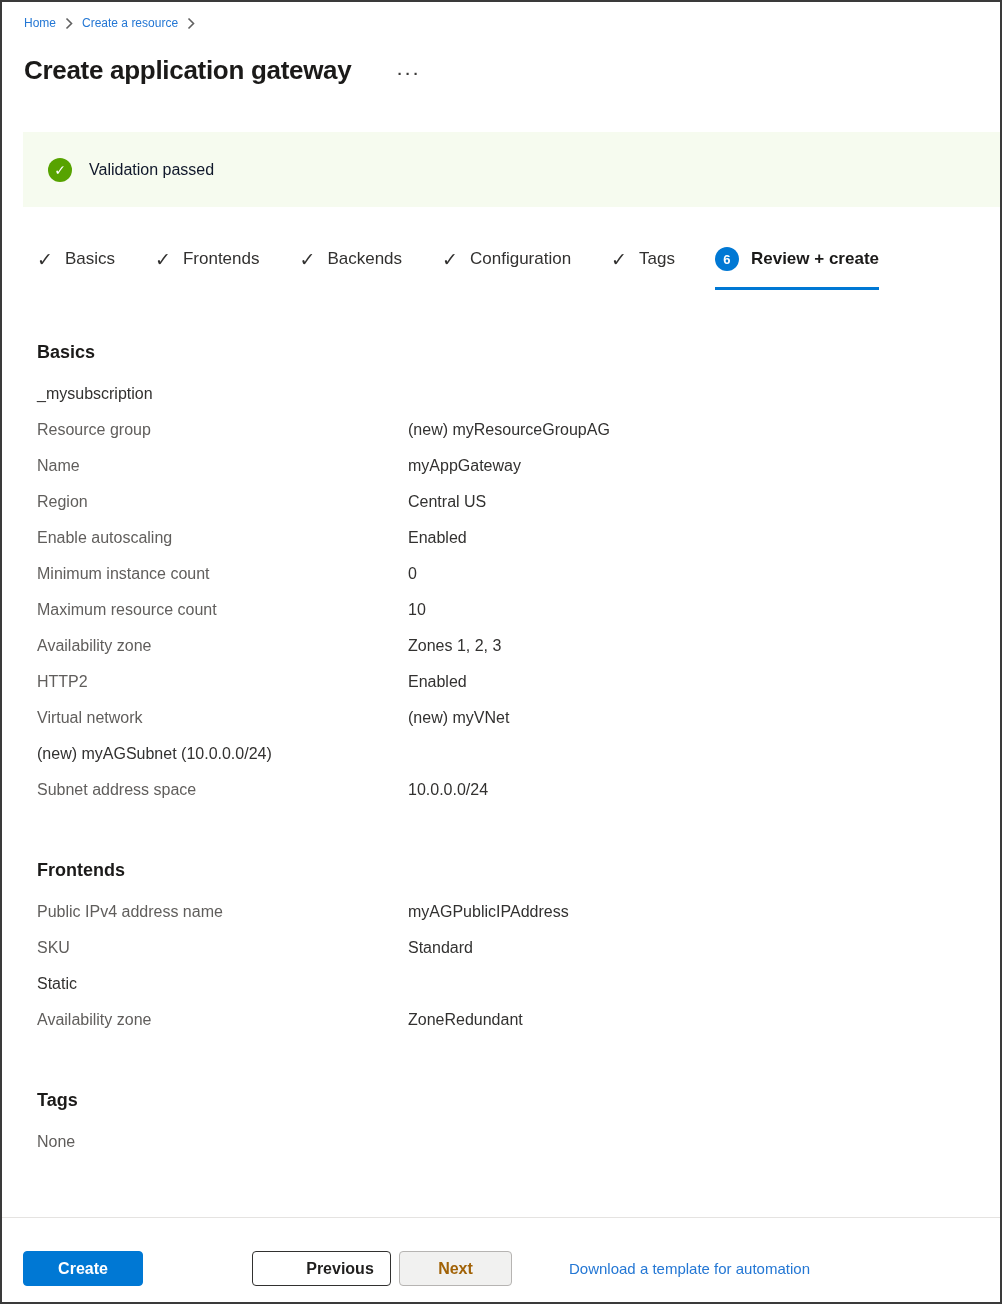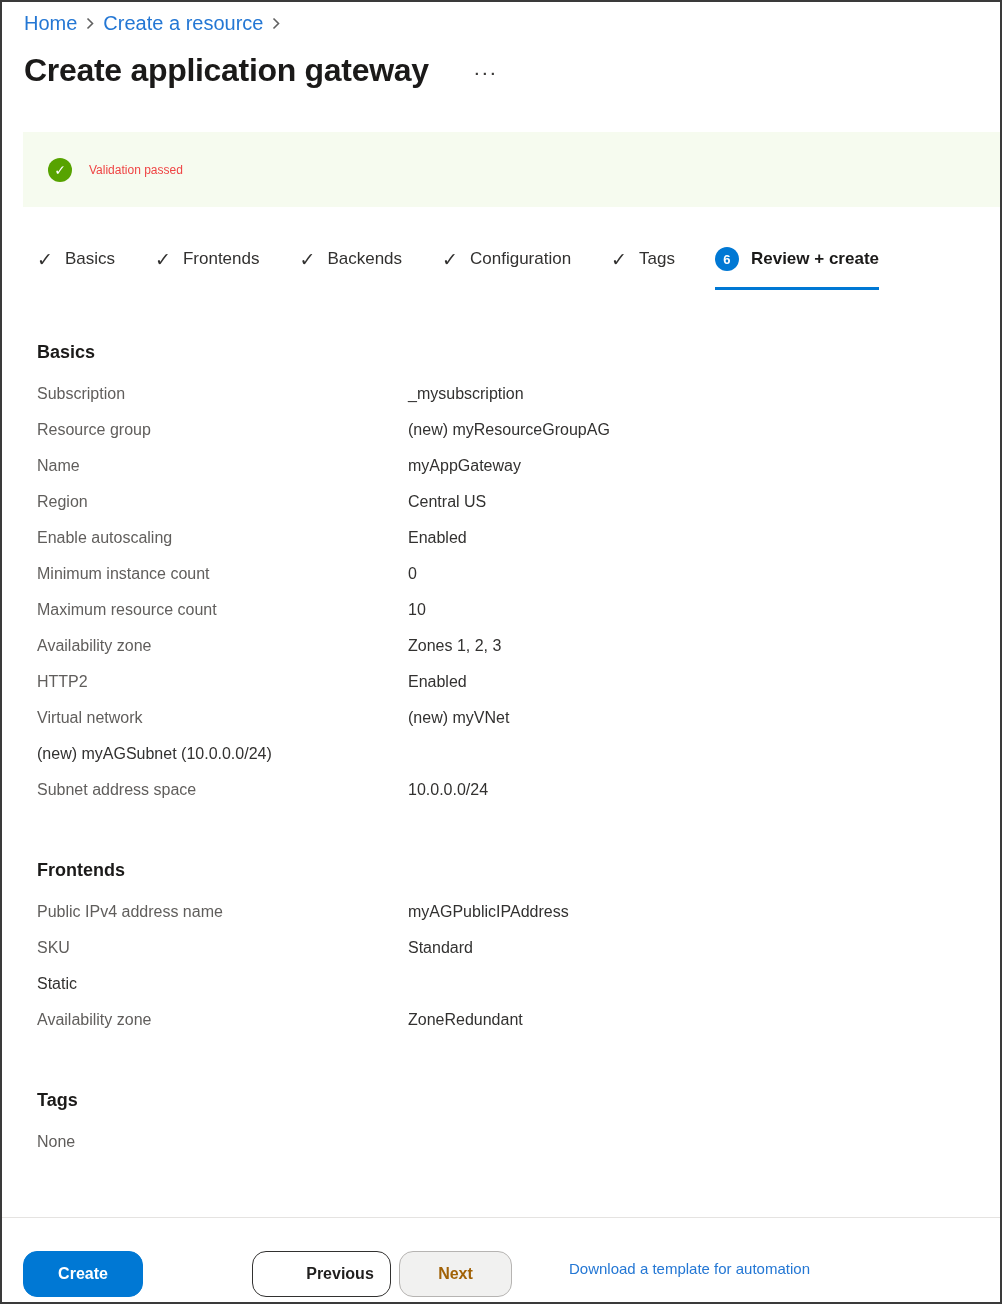--- a/index.html
+++ b/index.html
@@ -7,37 +7,37 @@
   body {
     width:1002px; height:1304px;
     border:2px solid #3a3a3a;
     font-family:"Liberation Sans","DejaVu Sans",sans-serif;
     position:relative; overflow:hidden;
     color:#323130;
   }
   .content { padding:10px 0 0 22px; }
 
   
-  .breadcrumb { display:flex; align-items:center; gap:9px; height:22px; font-size:20px; }
+  .breadcrumb { display:flex; align-items:center; gap:9px; height:22px; font-size:12px; }
   .crumb { color:#2477d4; cursor:pointer; }
   .chev { display:flex; align-items:center; padding-top:1px; }
 
   
   .title-row { display:flex; align-items:center; margin-top:16px; height:40px; }
-  .page-title { font-size:32px; font-weight:700; color:#1b1a19; letter-spacing:-0.3px; }
+  .page-title { font-size:26px; font-weight:700; color:#1b1a19; letter-spacing:-0.3px; }
   .more-options { margin-left:46px; margin-top:8px; color:#3b3a39; font-weight:700;
                   letter-spacing:3px; font-size:15px; cursor:pointer; line-height:10px; }
 
   
   .banner { margin-top:42px; margin-left:-1px; height:75px; background:#f6fbef;
             display:flex; align-items:center; padding-left:25px; gap:17px; }
   .icon-success { width:24px; height:24px; border-radius:50%; background:#57a300; color:#fff;
                   display:flex; align-items:center; justify-content:center;
                   font-size:14px; font-weight:700; flex:0 0 auto; }
-  .banner-text { font-size:12px; color:#ef4444; }
+  .banner-text { font-size:16px; color:#0f172a; }
 
   
   .tab-bar { margin-top:40px; display:flex; gap:40px; padding-left:13px; }
   .tab { display:flex; align-items:center; gap:12px; font-size:17px; color:#323130;
          padding-bottom:16px; border-bottom:3px solid transparent; cursor:pointer; }
   .tab.active { border-bottom-color:#0078d4; font-weight:700; color:#1b1a19; }
   .check { font-size:19px; color:#323130; line-height:1; }
   .badge { width:24px; height:24px; border-radius:50%; background:#0078d4; color:#fff;
            font-size:13px; font-weight:700; display:flex; align-items:center;
            justify-content:center; flex:0 0 auto; }
@@ -48,22 +48,22 @@
   .section-title { font-size:18px; font-weight:700; color:#1b1a19; line-height:24px; }
   .rows { margin-top:12px; }
   .row { display:flex; align-items:center; height:36px; font-size:16px; }
   .row-label { width:371px; color:#605e5c; flex:0 0 auto; }
   .row-value { color:#323130; }
   .empty-value { color:#605e5c; }
 
   
   .footer { position:absolute; left:0; right:0; top:1215px; bottom:0;
             border-top:1px solid #e5e3e1; background:#fff; }
-  .btn { position:absolute; top:33px; height:46px; font-size:16px; font-weight:700;
-         border-radius:14px; cursor:pointer;
+  .btn { position:absolute; top:33px; height:35px; font-size:16px; font-weight:700;
+         border-radius:4px; cursor:pointer;
          font-family:"Liberation Sans","DejaVu Sans",sans-serif; }
   .btn-create { left:21px; width:120px; background:#0078d4; border:1px solid #0078d4; color:#fff; }
   .btn-previous { left:250px; width:139px; background:#fff; border:1px solid #323130; color:#201f1e;padding-left:37px; }
   .btn-next { left:397px; width:113px; background:#f1f1f0; border:1px solid #b6b4b2;
               color:#a16207; cursor:default; }
   .download-link { position:absolute; left:527px; top:33px; height:35px; display:flex;
                    align-items:center; color:#2477d4; font-size:15px; cursor:pointer;margin-left:40px; }
 </style>
 </head>
 <body>
@@ -120,21 +120,20 @@
         <span class="badge">6</span>
         <span class="tab-label">Review + create</span>
       </div>
     </div>
 
   <div class="sections">
       <section class="section">
         <h2 class="section-title">Basics</h2>
         <div class="rows">
           <div class="row">
-            <span class="row-label">Subscription</span>
             <span class="row-value">_mysubscription</span>
           </div>
           <div class="row">
             <span class="row-label">Resource group</span>
             <span class="row-value">(new) myResourceGroupAG</span>
           </div>
           <div class="row">
             <span class="row-label">Name</span>
             <span class="row-value">myAppGateway</span>
           </div>

